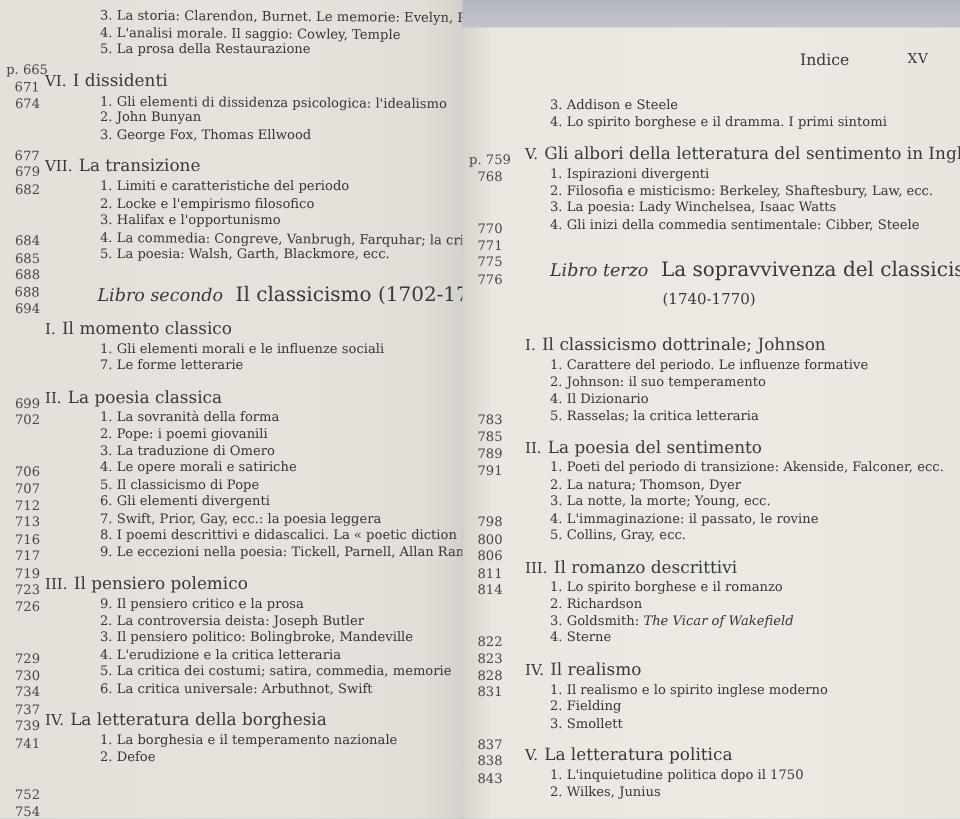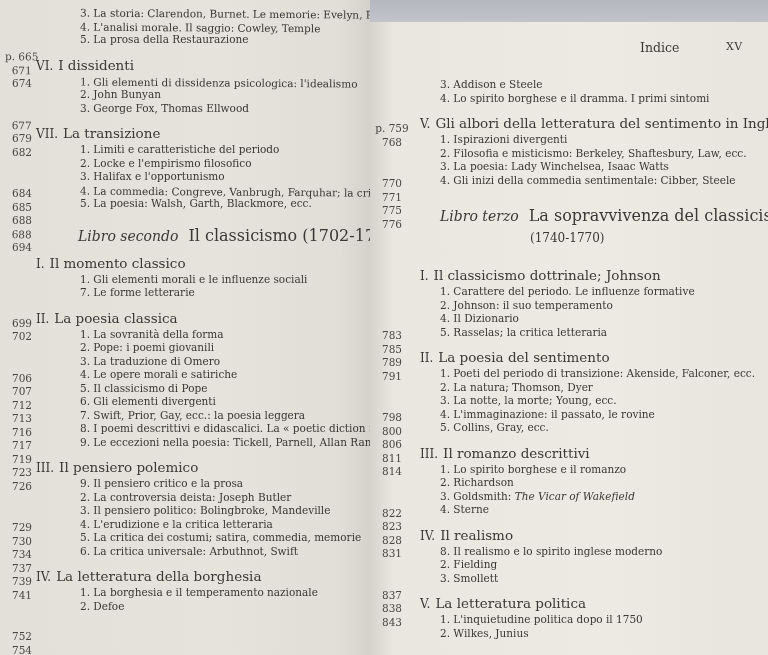--- a/index.html
+++ b/index.html
@@ -300,21 +300,21 @@
         <span class="txt"><span>3. Goldsmith: </span><span class="italic">The Vicar of Wakefield</span></span>
       </div>
     <div class="row">
         <span class="pg">831</span>
         <span class="txt">4. Sterne</span>
       </div>
 
     <div class="sec"><span class="num">IV.</span><span>Il realismo</span></div>
     <div class="row">
         <span class="pg">837</span>
-        <span class="txt">8. Il realismo e lo spirito inglese moderno</span>
+        <span class="txt">1. Il realismo e lo spirito inglese moderno</span>
       </div>
     <div class="row">
         <span class="pg">838</span>
         <span class="txt">2. Fielding</span>
       </div>
     <div class="row">
         <span class="pg">843</span>
         <span class="txt">3. Smollett</span>
       </div>
 

